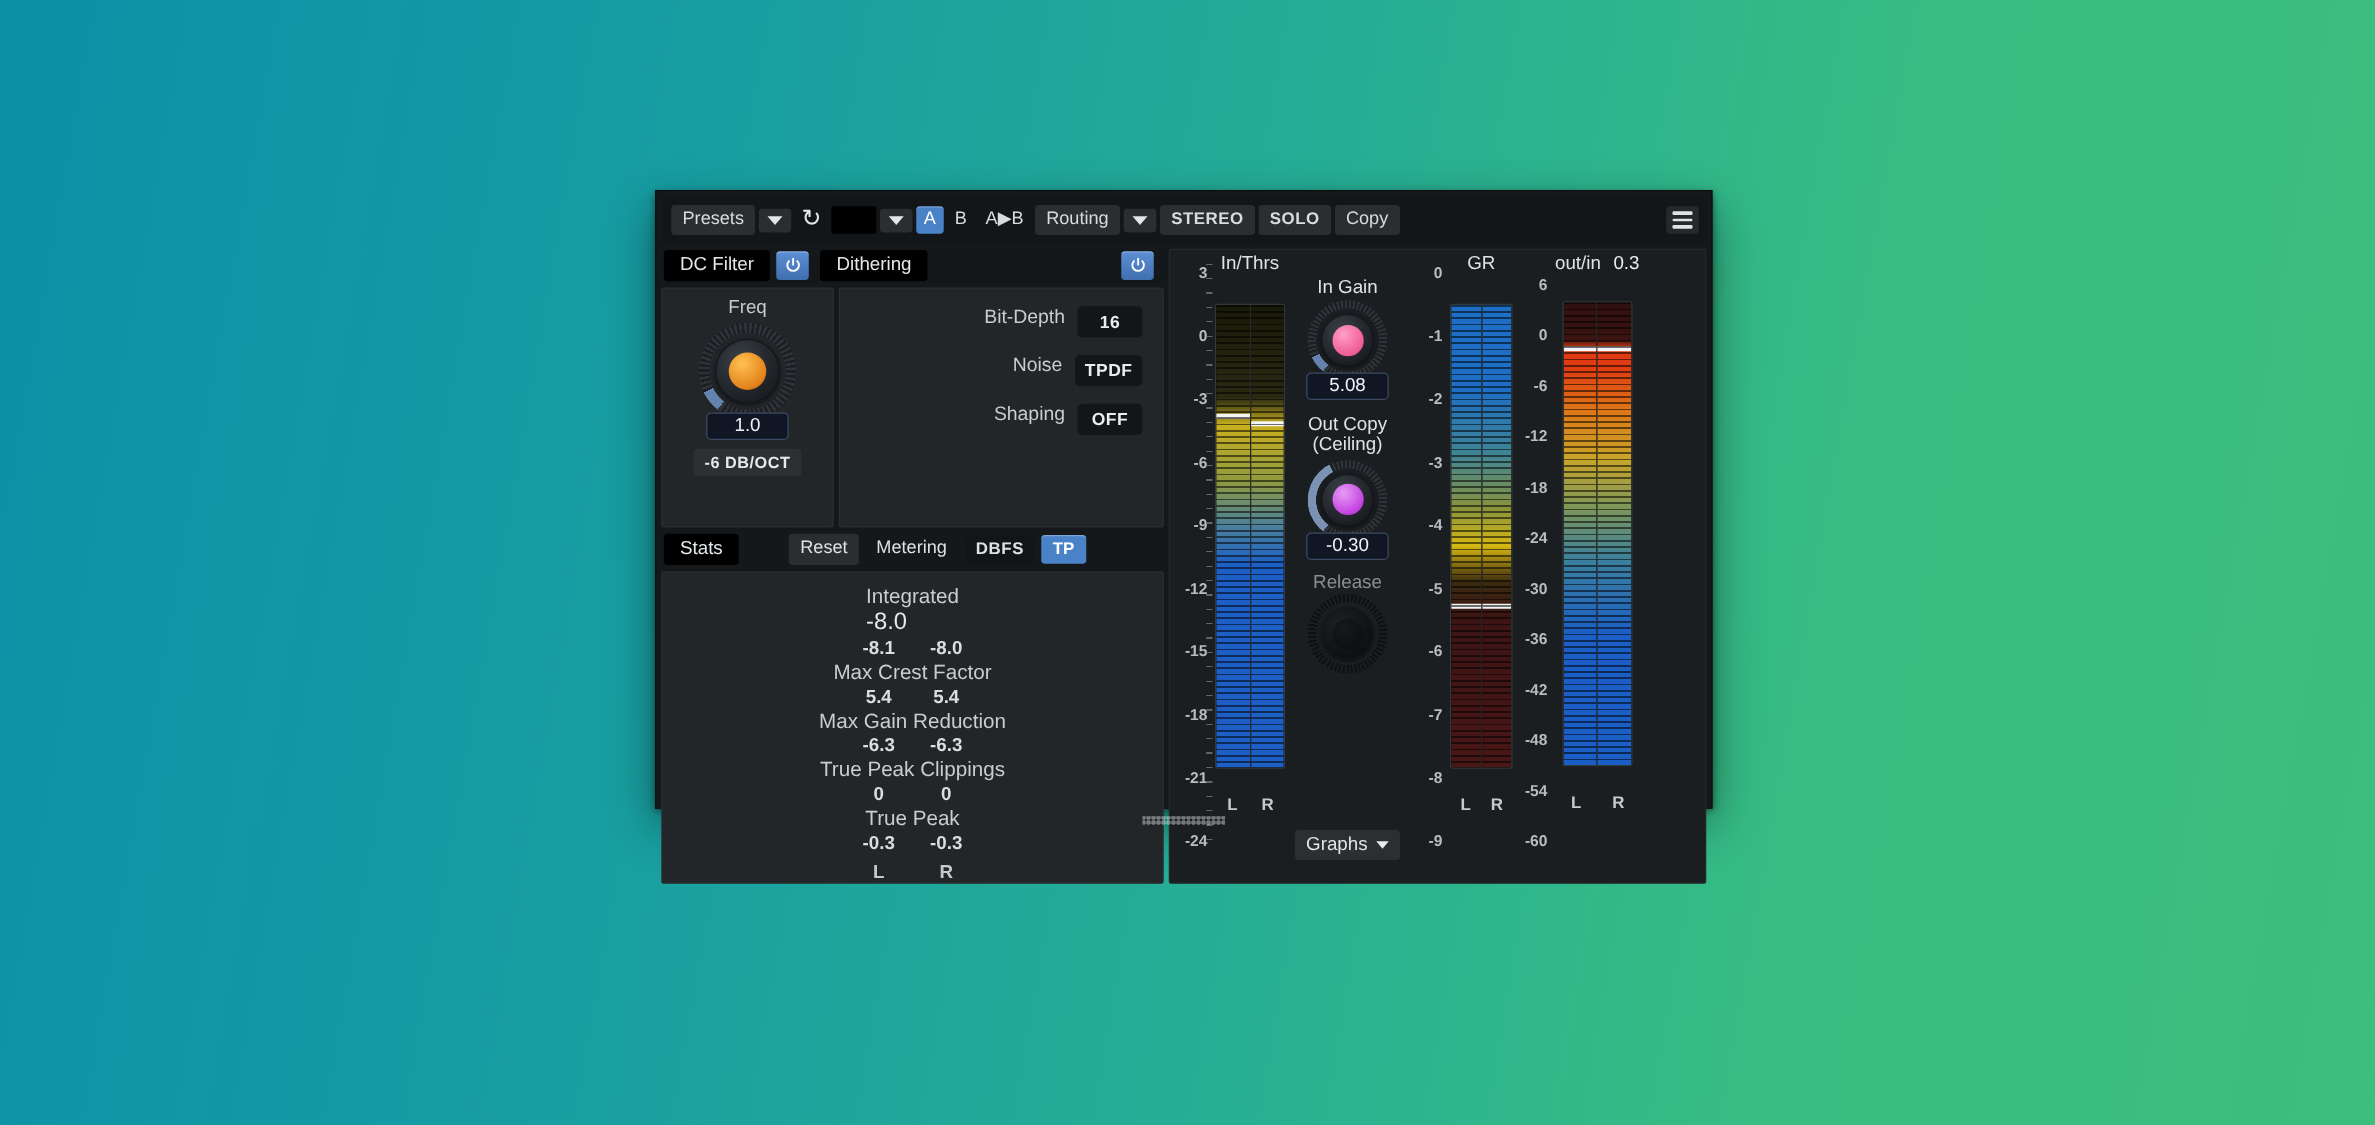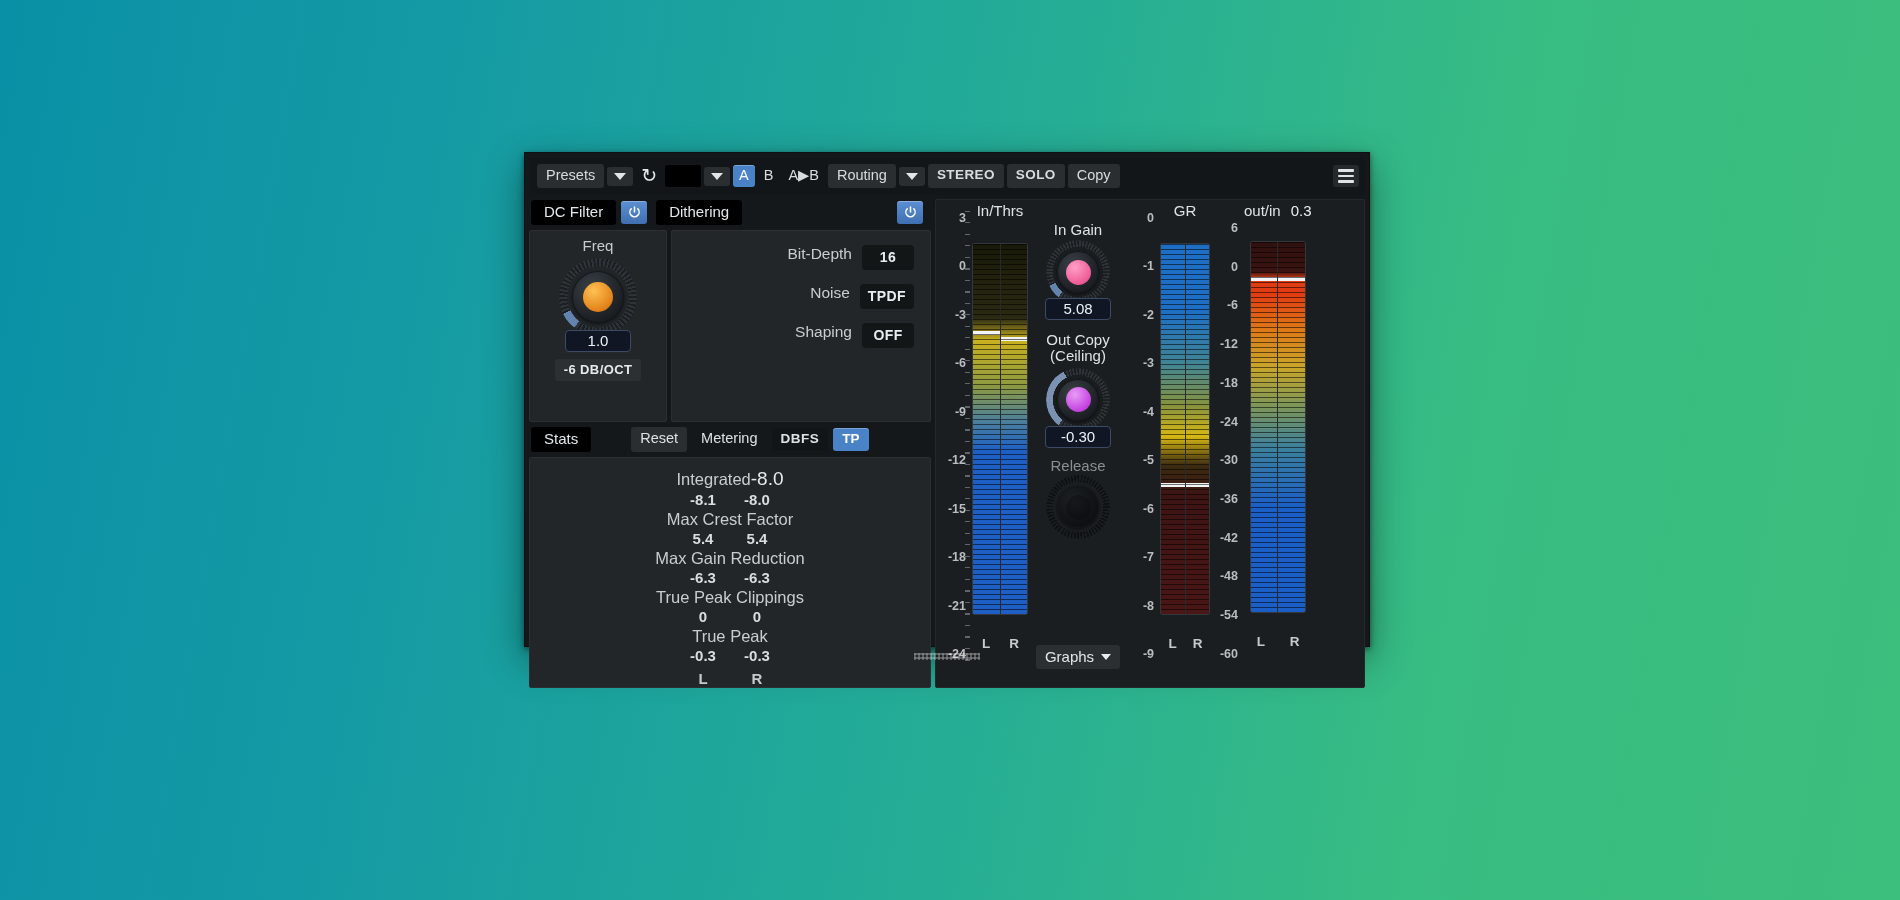--- a/index.html
+++ b/index.html
@@ -217,21 +217,21 @@
   }
   .mini-btn.flat { background: transparent; }
   .mini-btn.dark { background: #121517; font-weight: bold; font-size: 13.5px; letter-spacing: .5px; }
   .mini-btn.on {
     background: #4a82c8; color: #fff; font-weight: bold; font-size: 13.5px;
     box-shadow: inset 0 1px 0 rgba(255,255,255,0.28);
   }
   .stat-name { color: #c9cdd0; font-size: 16.5px; margin-top: 2px; text-align: center; }
   .stat-vals { display: flex; gap: 20px; margin-top: 1px; color: #d9dde0; font-size: 15px; font-weight: bold; }
   .stat-vals .c { width: 34px; text-align: center; }
-  .stat-first { display: flex; align-items: baseline; margin-top: 2px; }
+  .stat-first { display: flex; align-items: baseline; margin-top: 2px; flex-direction: column; }
   .stat-first .n { color: #c9cdd0; font-size: 16.5px; }
   .stat-first .big { color: #e6eaed; font-size: 19px; }
   .lr-row { display: flex; gap: 20px; color: #c6cacd; font-size: 15px; font-weight: bold; margin-top: 6px; }
   .lr-row .c { width: 34px; text-align: center; }
 
   
   .lim-head { display: flex; align-items: center; gap: 5px; height: 27px; padding: 0 6px 0 4px; }
   .icon-btn {
     background: #2a2e31; border-radius: 3px;
     width: 26px; height: 23px;

